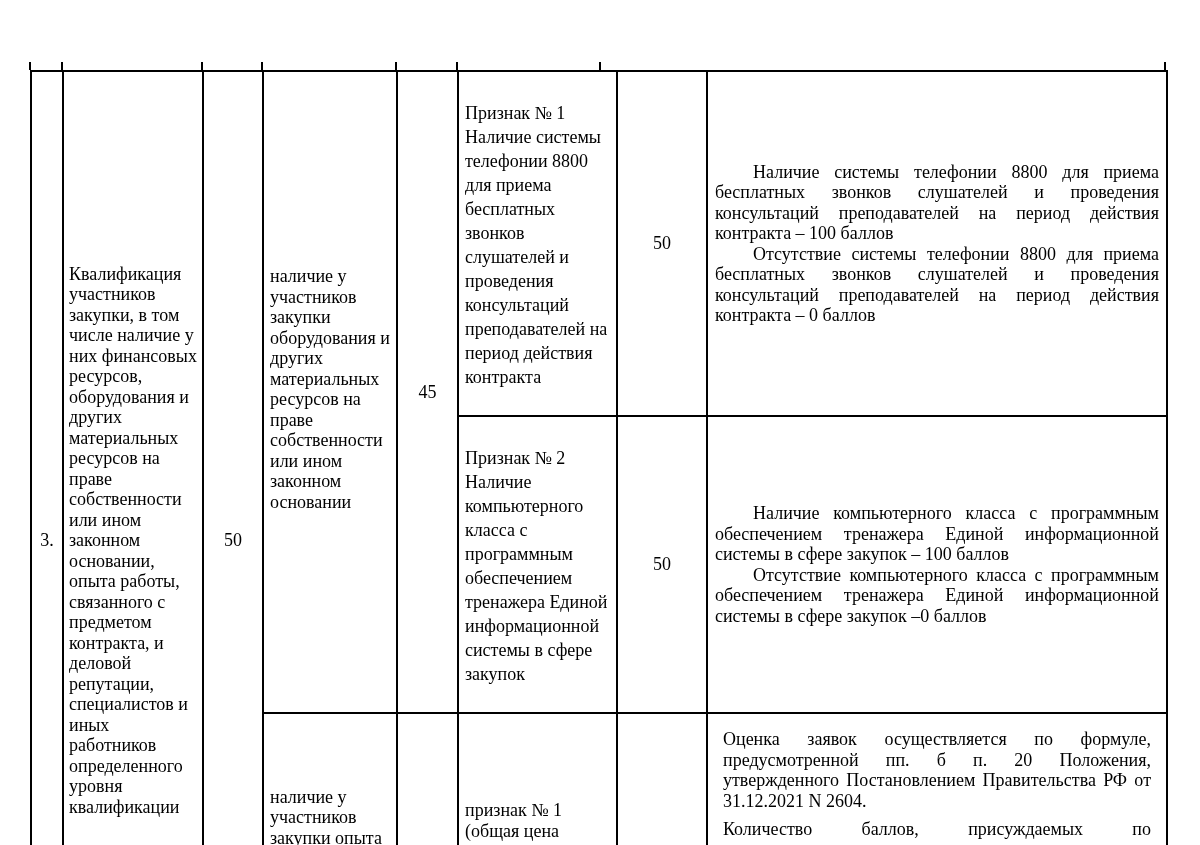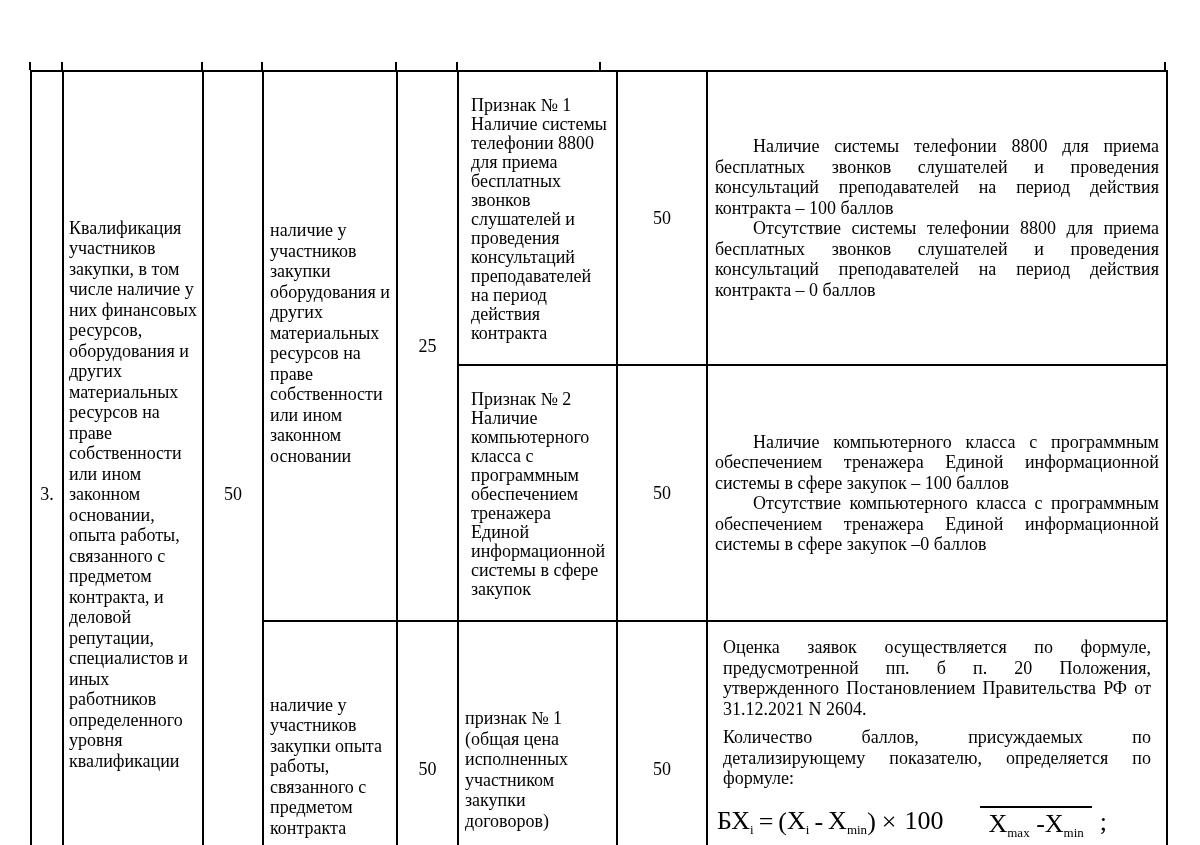--- a/index.html
+++ b/index.html
@@ -9,21 +9,21 @@
   .stub{position:absolute;width:2px;height:8px;top:62px;background:#000;}
 
   table.crit{position:absolute;left:30px;top:70px;width:1136px;
              border-collapse:collapse;table-layout:fixed;}
   td{border:2px solid #000;padding:0;vertical-align:middle;
      font-size:18px;line-height:20.5px;overflow:hidden;}
 
   .num{text-align:center;}
   .crit-text{padding:2px 3px 2px 5px;}
   .sub-text{padding:2px 3px 8px 6px;}
-  .ind{vertical-align:top;padding:5px 4px 2px 12px;line-height:19px;white-space:pre-line;}
+  .ind{vertical-align:top;padding:5px 4px 2px 6px;line-height:24px;white-space:pre-line;}
   .ind-mid{vertical-align:middle;padding:2px 4px 2px 6px;line-height:20.5px;}
   .score{padding:2px 7px;}
   .score p{margin:0;text-align:justify;text-indent:38px;}
   .fcell{vertical-align:top;}
   .fcell-inner{height:288px;overflow:hidden;padding:7px 7px 0 7px;}
   .fj{margin:8px;text-align:justify;}
   .where{margin:0 0 14px 0;}
 
   .formula{display:flex;align-items:center;margin:17px 0 22px 2px;
            font-size:26px;line-height:1;}
@@ -69,21 +69,21 @@
       <td rowspan="3" class="crit-text">
         <div>Квалификация участников закупки, в том числе наличие у них финансовых ресурсов, оборудования и других материальных ресурсов на праве собственности или ином законном основании, опыта работы, связанного с предметом контракта, и деловой репутации, специалистов и иных работников определенного уровня квалификации</div>
       </td>
       <td rowspan="3" class="num">
         <div>50</div>
       </td>
       <td rowspan="2" class="sub-text">
         <div>наличие у участников закупки оборудования и других материальных ресурсов на праве собственности или ином законном основании</div>
       </td>
       <td rowspan="2" class="num">
-        <div>25</div>
+        <div>45</div>
       </td>
       <td class="ind">
         <div>Признак № 1
 Наличие системы телефонии 8800 для приема бесплатных звонков слушателей и проведения консультаций преподавателей на период действия контракта</div>
       </td>
       <td class="num">
         <div>50</div>
       </td>
       <td class="score">
         <p>Наличие системы телефонии 8800 для приема бесплатных звонков слушателей и проведения консультаций преподавателей на период действия контракта – 100 баллов</p>

